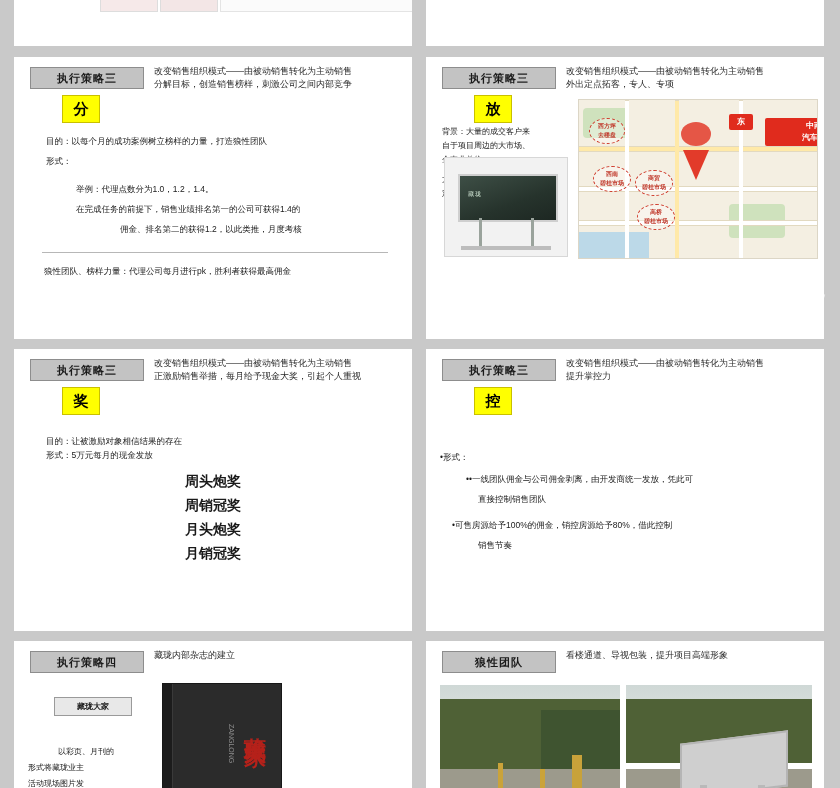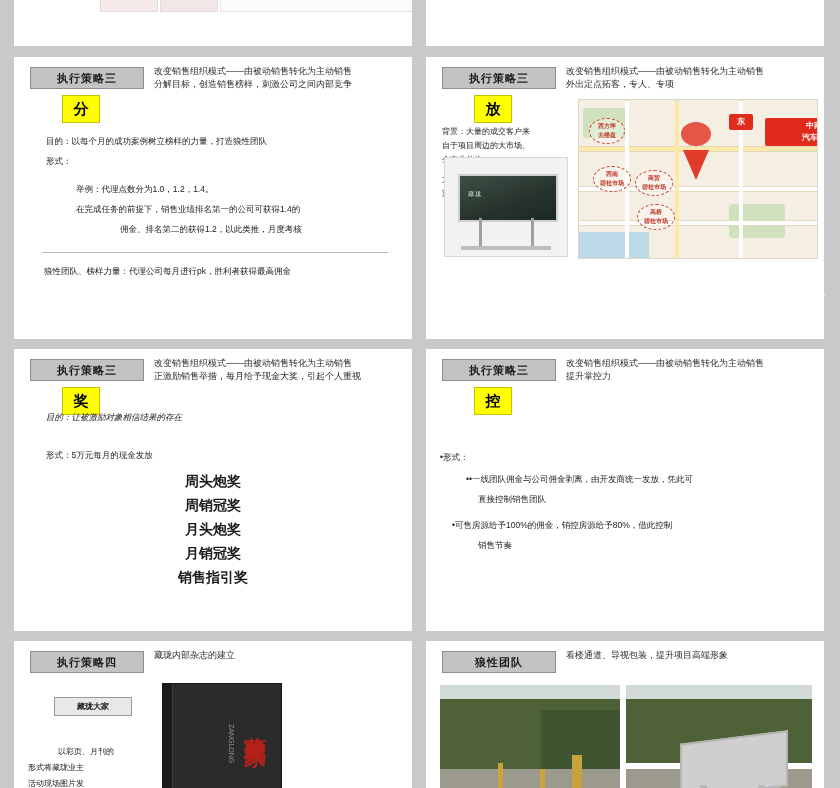--- a/index.html
+++ b/index.html
@@ -329,27 +329,26 @@
     </div>
   </div>
 
   <div class="slide s3">
     <div class="hdr">执行策略三</div>
     <div class="subtitle">
       <div>改变销售组织模式——由被动销售转化为主动销售</div>
       <div>正激励销售举措，每月给予现金大奖，引起个人重视</div>
     </div>
     <div class="yellowbox">奖</div>
-    <div class="body-text" style="left:32px; top:60px;font-style:italic;">目的：让被激励对象相信结果的存在</div>
+    <div class="body-text" style="left:32px; top:84px;">目的：让被激励对象相信结果的存在</div>
     <div class="body-text" style="left:32px; top:98px;">形式：5万元每月的现金发放</div>
     <div class="center-list" style="top:120px;">周头炮奖</div>
     <div class="center-list" style="top:144px;">周销冠奖</div>
     <div class="center-list" style="top:168px;">月头炮奖</div>
     <div class="center-list" style="top:192px;">月销冠奖</div>
-    <div class="center-list" style="top:216px;">销售指引奖</div>
   </div>
 
   <div class="slide s4">
     <div class="hdr">执行策略三</div>
     <div class="subtitle">
       <div>改变销售组织模式——由被动销售转化为主动销售</div>
       <div>提升掌控力</div>
     </div>
     <div class="yellowbox">控</div>
     <div class="body-text" style="left:14px; top:100px;">•形式：</div>

